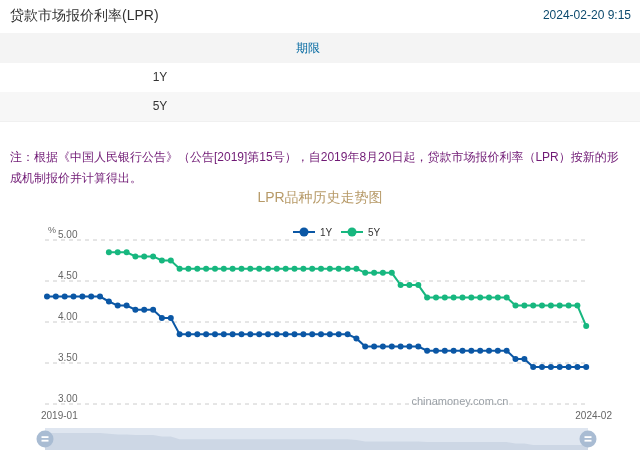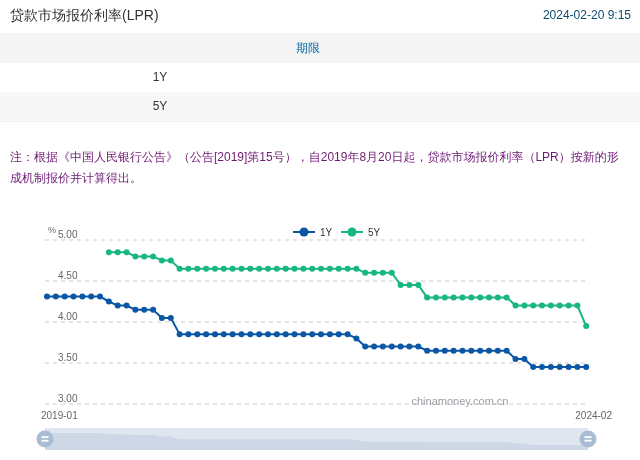--- a/index.html
+++ b/index.html
@@ -35,20 +35,21 @@
     <div class="tr r1">
       <div class="td">1Y</div>
     </div>
     <div class="tr r2">
       <div class="td">5Y</div>
     </div>
   </div>
 
   <div class="note">注：根据《中国人民银行公告》（公告[2019]第15号），自2019年8月20日起，贷款市场报价利率（LPR）按新的形成机制报价并计算得出。</div>
 
+  <div class="chart-title">LPR品种历史走势图</div>
 
   <svg id="chart" width="640" height="255" viewBox="0 205 640 255" xmlns="http://www.w3.org/2000/svg">
       <g>
         <line x1="45" y1="240" x2="588" y2="240" stroke="#cccccc" stroke-width="1" stroke-dasharray="4 4"></line>
         <text x="58" y="237.5" font-size="10" fill="#666666">5.00</text>
         <line x1="45" y1="281" x2="588" y2="281" stroke="#cccccc" stroke-width="1" stroke-dasharray="4 4"></line>
         <text x="58" y="278.5" font-size="10" fill="#666666">4.50</text>
         <line x1="45" y1="322" x2="588" y2="322" stroke="#cccccc" stroke-width="1" stroke-dasharray="4 4"></line>
         <text x="58" y="319.5" font-size="10" fill="#666666">4.00</text>
         <line x1="45" y1="363" x2="588" y2="363" stroke="#cccccc" stroke-width="1" stroke-dasharray="4 4"></line>

